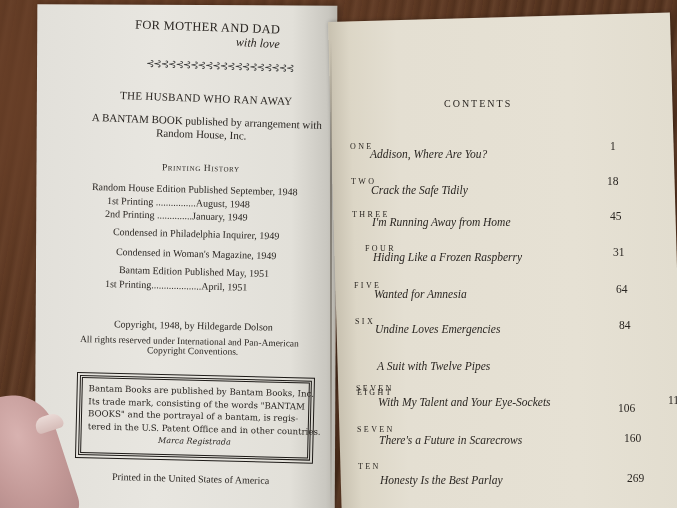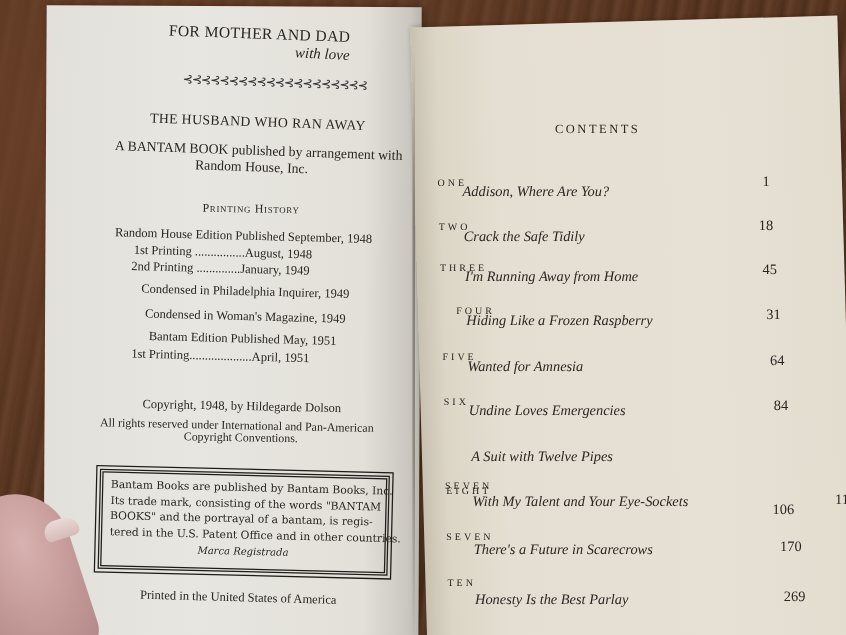--- a/index.html
+++ b/index.html
@@ -156,21 +156,21 @@
   <div class="abs toc-page" style="left:618px; top:356px;margin-top:46px;">106</div>
 </div>
 <div>
   <div class="abs toc-num" style="left:357px; top:388px;">EIGHT</div>
   <div class="abs toc-title" style="left:378px; top:396px;">With My Talent and Your Eye-Sockets</div>
   <div class="abs toc-page" style="left:621px; top:394px;margin-left:47px;">119</div>
 </div>
 <div>
   <div class="abs toc-num" style="left:357px; top:425px;">SEVEN</div>
   <div class="abs toc-title" style="left:379px; top:434px;">There's a Future in Scarecrows</div>
-  <div class="abs toc-page" style="left:624px; top:432px;">170</div>
+  <div class="abs toc-page" style="left:624px; top:432px;">160</div>
 </div>
 <div>
   <div class="abs toc-num" style="left:358px; top:462px;text-align:right;">TEN</div>
   <div class="abs toc-title" style="left:380px; top:474px;">Honesty Is the Best Parlay</div>
   <div class="abs toc-page" style="left:627px; top:472px;">269</div>
 </div>
 
 <div class="thumb"></div>
 <div class="thumbnail-nail"></div>
 

